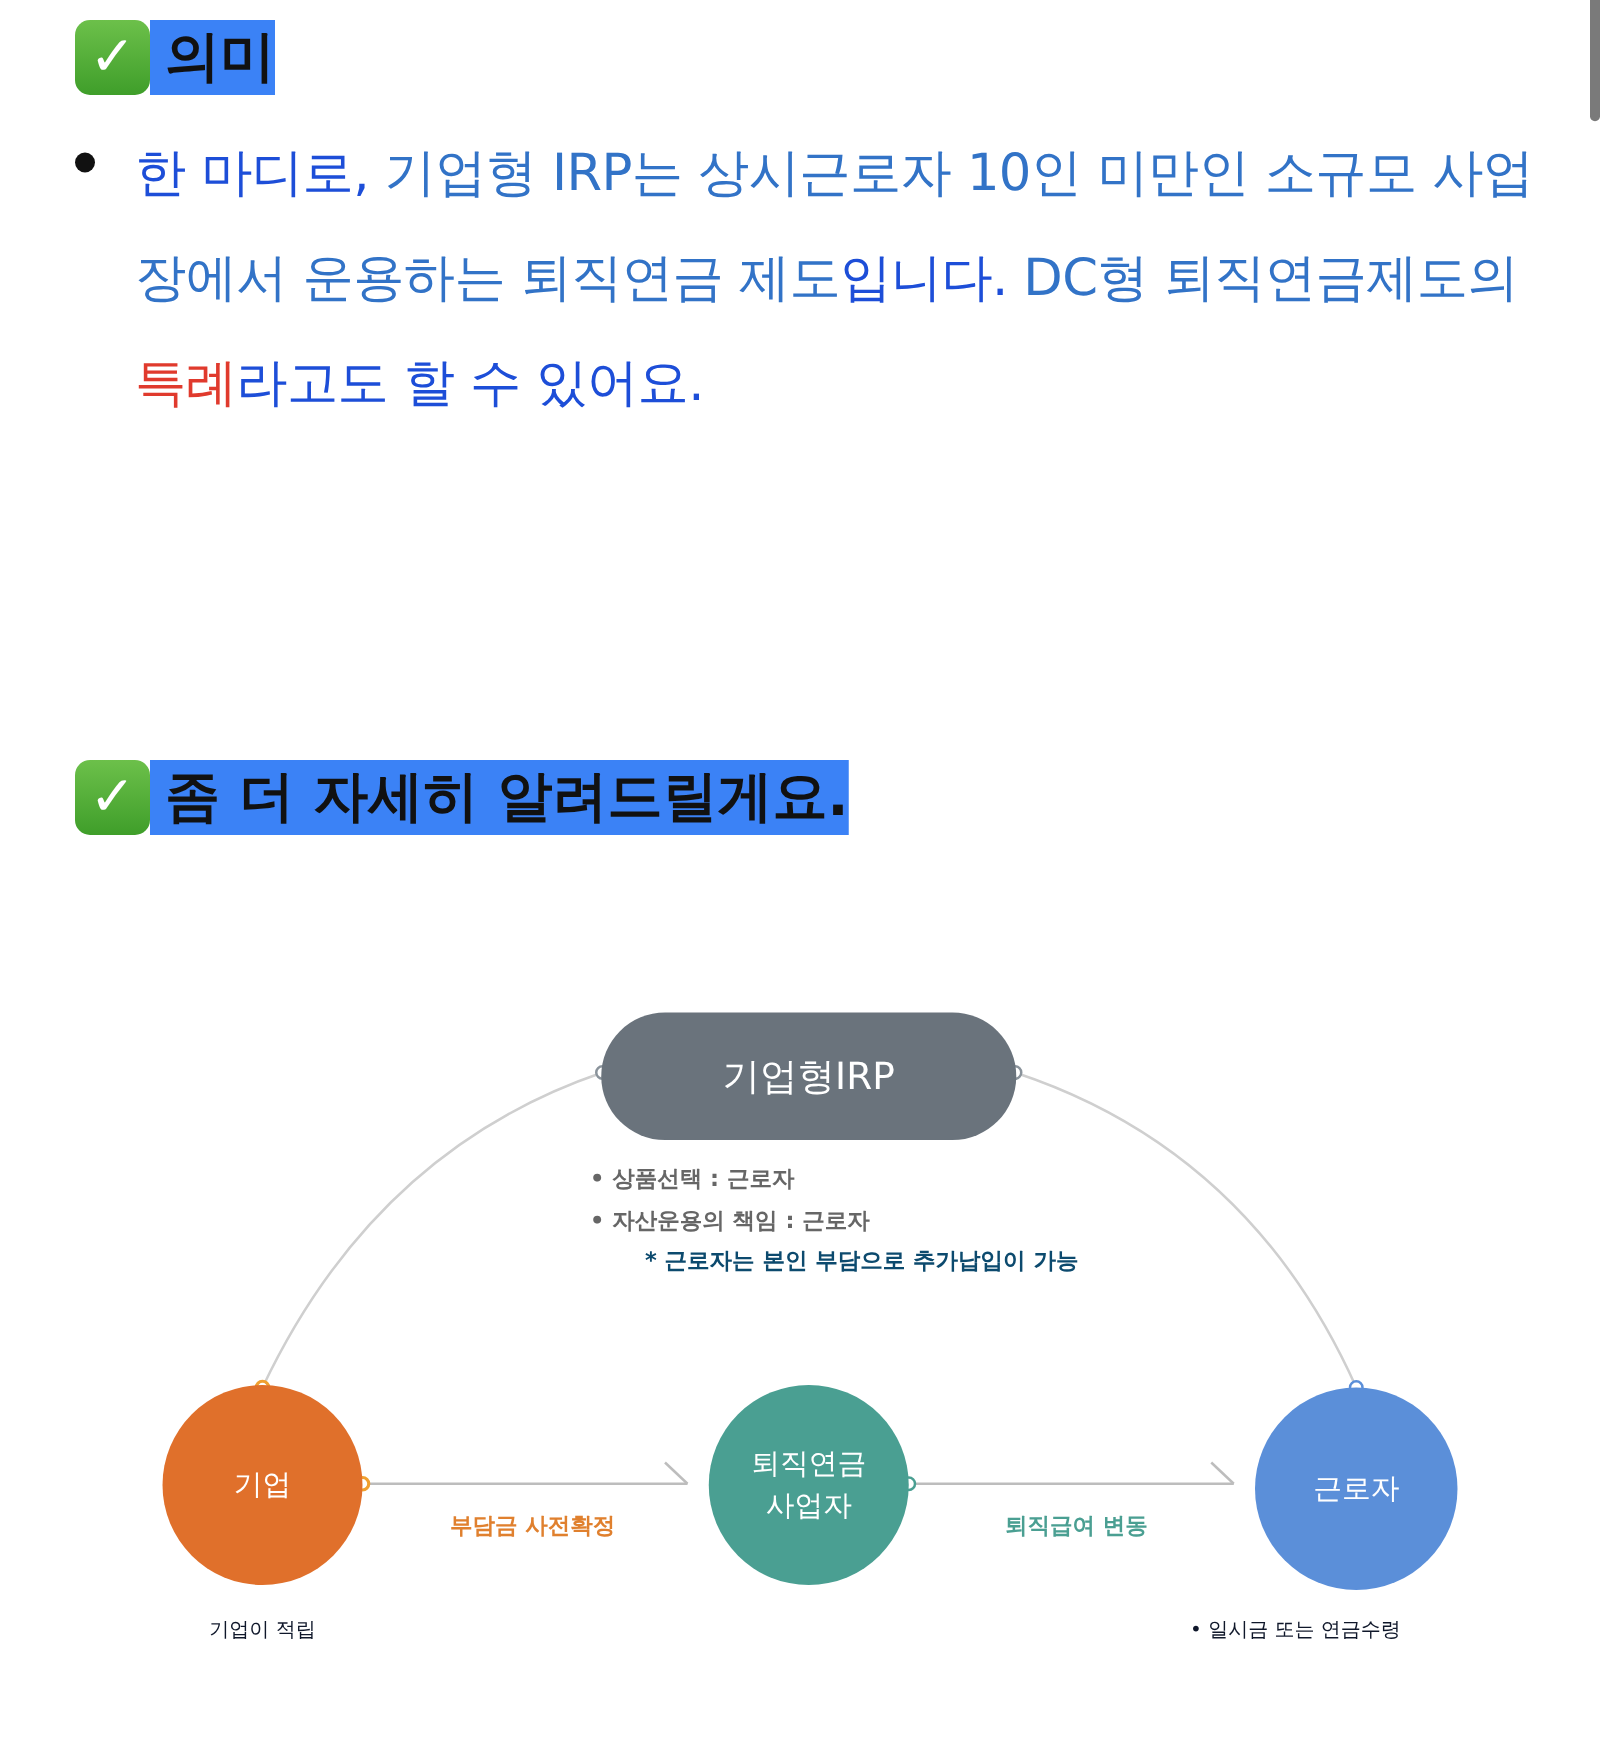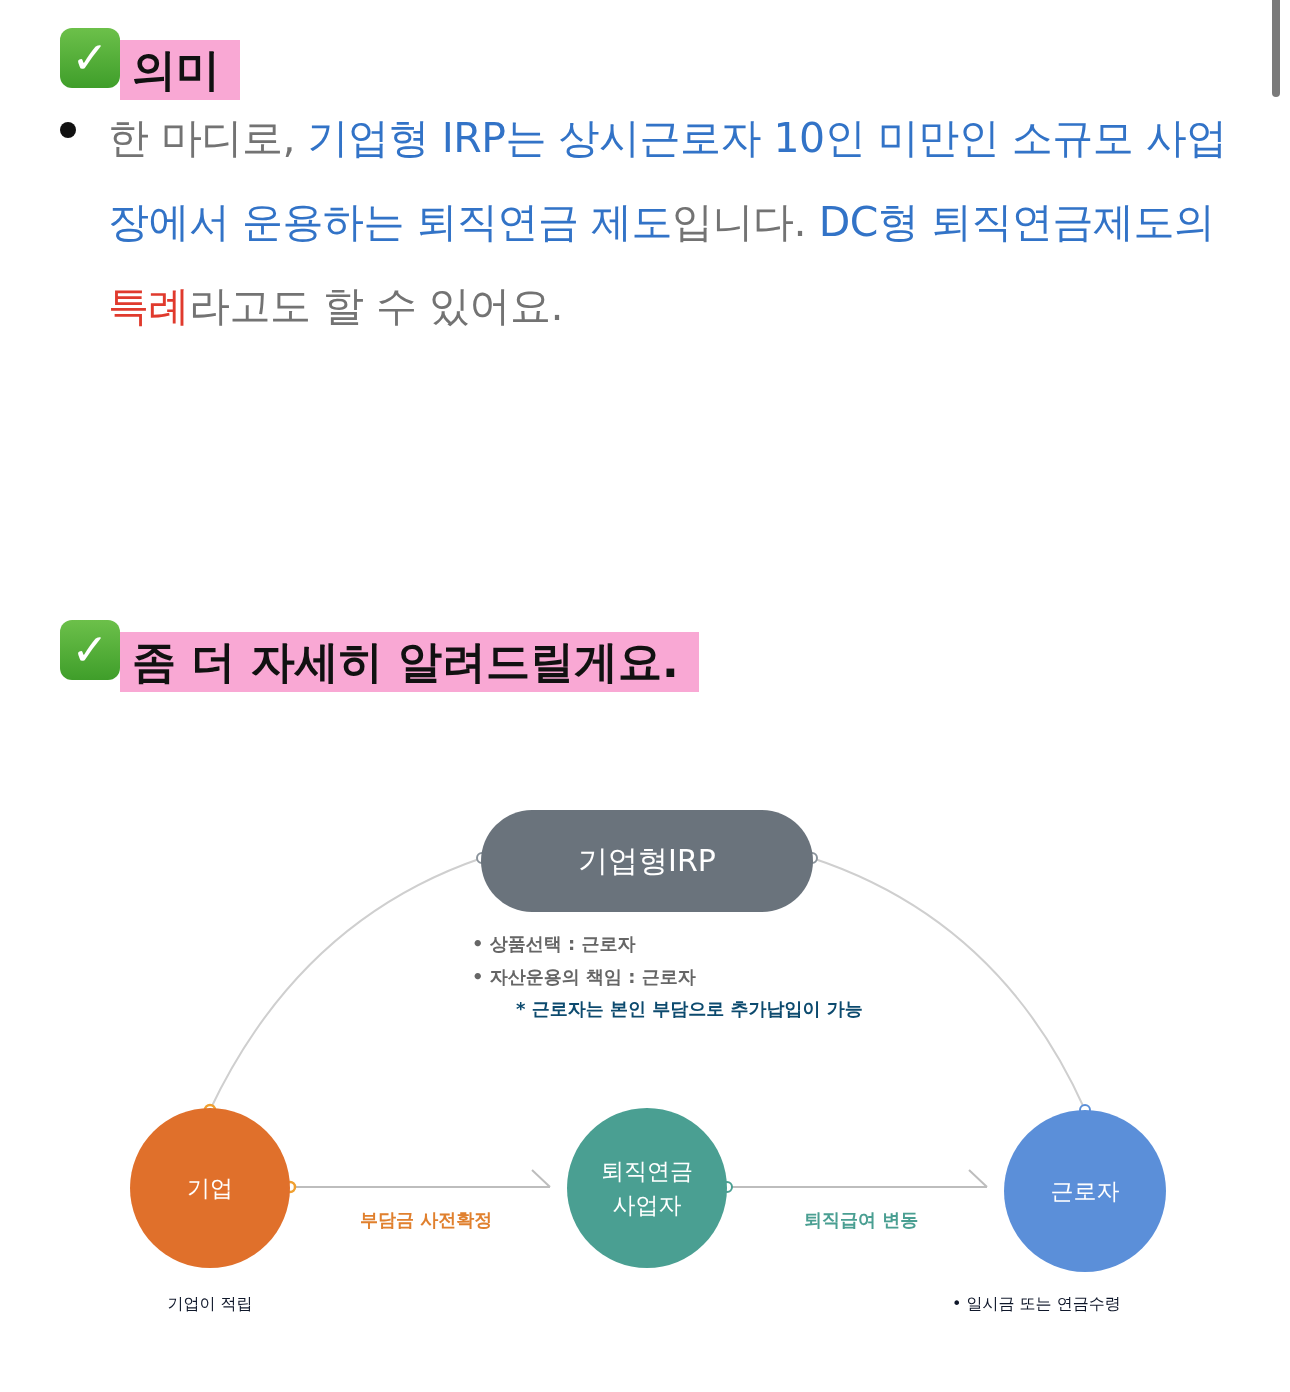--- a/index.html
+++ b/index.html
@@ -5,32 +5,32 @@
   html, body { margin: 0; padding: 0; background: #ffffff; }
   body { width: 1290px; height: 1392px; position: relative; overflow: hidden;
          font-family: "DejaVu Sans", "Liberation Sans", sans-serif; color: #111; }
   .scrollbar { position: absolute; left: 1272px; top: 0; width: 8px; height: 97px;
                background: #7a7a7a; border-radius: 0 0 5px 5px; }
   .heading { position: absolute; left: 60px; display: flex; align-items: center; }
   .heading .check { width: 60px; height: 60px; border-radius: 12px;
                     background: linear-gradient(#6cc04a, #3f9e2a);
                     display: flex; align-items: center; justify-content: center;
                     color: #fff; font-size: 44px; font-weight: bold; line-height: 1; }
-  .heading .text { background: #f9a8d4; font-size: 44px; font-weight: bold;
-                   padding: 4px 20px 4px 12px; line-height: 52px; color: #111; margin-top: 24px; }
+  .heading .text { background: #3b82f6; font-size: 44px; font-weight: bold;
+                   padding: 4px 0 4px 12px; line-height: 52px; color: #111; }
   .h1 { top: 16px; }
   .h2 { top: 608px; }
   .bullet { position: absolute; left: 60px; top: 96px; width: 1170px; }
   .bullet .dot { position: absolute; left: 0; top: 26px; width: 16px; height: 16px;
                  border-radius: 50%; background: #111; }
   .bullet .para { position: absolute; left: 48px; top: 0; width: 1120px;
                   font-size: 41px; line-height: 84px; letter-spacing: -0.5px; }
   .blue { color: #3273c7; }
   .red { color: #e03a2d; }
-  .black { color: #737373; text-align: center; }
+  .black { color: #1d4ed8; text-align: center; }
 
   
   .diagram { position: absolute; left: 120px; top: 800px; width: 1100px; height: 560px; }
   .diagram svg { position: absolute; left: 0; top: 0; }
   .pill { position: absolute; left: 361px; top: 10px; width: 332px; height: 102px;
           border-radius: 51px; background: #6a737c; color: #fff;
           display: flex; align-items: center; justify-content: center;
           font-size: 30px; }
   .info { position: absolute; left: 352px; top: 128px; font-size: 18px;
           line-height: 32.5px; color: #666; font-weight: bold; }

